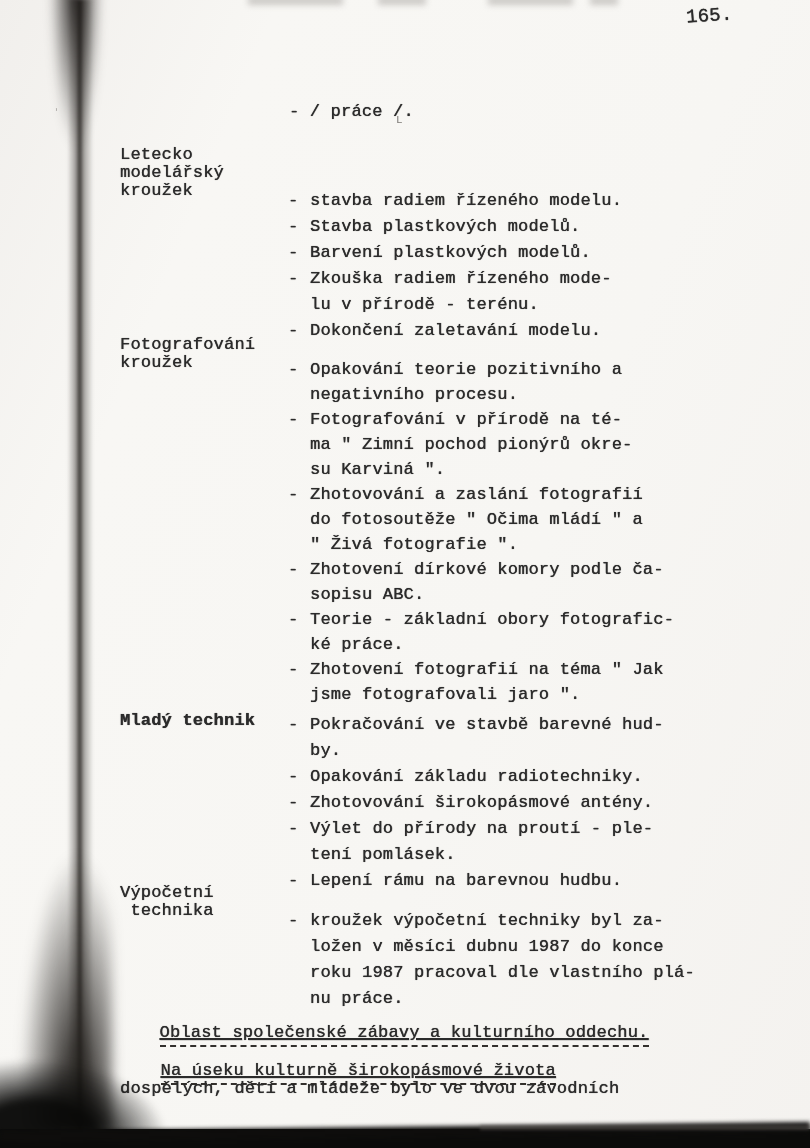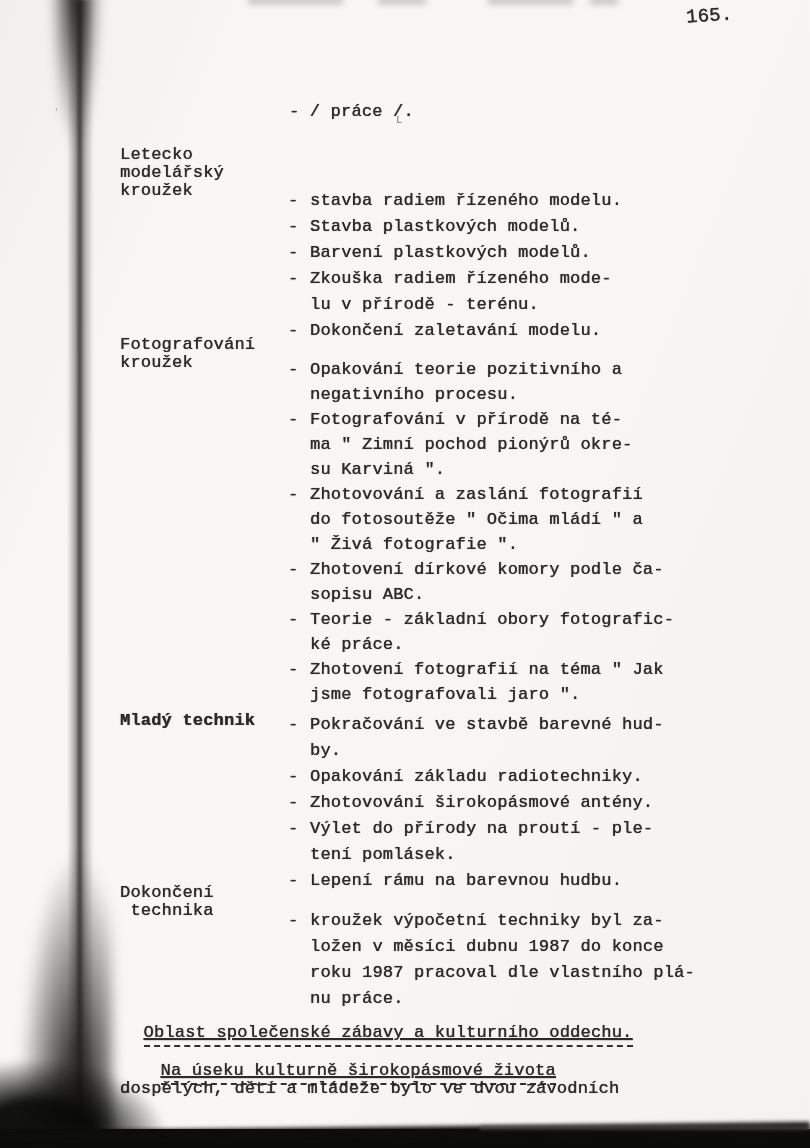--- a/index.html
+++ b/index.html
@@ -66,21 +66,21 @@
     border-bottom:2px dashed #33302d;
     padding-bottom:3px;
   }
   .title-suffix{margin-left:6px;}
   #sections{position:absolute;left:0;top:0;width:810px;height:1148px;}
   .sec-label{position:absolute;left:120px;}
   .label-line{height:18px;line-height:18px;}
   .sec-items{position:absolute;left:288px;width:470px;}
   .item{display:flex;align-items:flex-start;}
   .bullet{width:22px;flex:0 0 22px;}
-  .footer-h1{position:absolute;left:102px;top:1004px;}
+  .footer-h1{position:absolute;left:118px;top:1004px;}
   .footer-h2{position:absolute;left:119px;top:1042px;}
   .footer-text{position:absolute;left:120px;top:1079px;}
 </style>
 </head>
 <body>
 
 <div class="scan">
 
   <div class="top-smudge" style="left:248px;width:95px;"></div>
   <div class="top-smudge" style="left:378px;width:48px;"></div>
@@ -99,21 +99,21 @@
   </div>
 
 
   <div id="sections">
       <div class="sec-label typewriter" style="top: 146px;"><div class="label-line">Letecko</div><div class="label-line">modelářský</div><div class="label-line">kroužek</div></div>
       <div class="sec-items typewriter" style="top: 188px;"><div class="item"><span class="bullet" style="line-height: 26px;">-</span><div><div style="height: 26px; line-height: 26px;">stavba radiem řízeného modelu.</div></div></div><div class="item"><span class="bullet" style="line-height: 26px;">-</span><div><div style="height: 26px; line-height: 26px;">Stavba plastkových modelů.</div></div></div><div class="item"><span class="bullet" style="line-height: 26px;">-</span><div><div style="height: 26px; line-height: 26px;">Barvení plastkových modelů.</div></div></div><div class="item"><span class="bullet" style="line-height: 26px;">-</span><div><div style="height: 26px; line-height: 26px;">Zkouška radiem řízeného mode-</div><div style="height: 26px; line-height: 26px;">lu v přírodě - terénu.</div></div></div><div class="item"><span class="bullet" style="line-height: 26px;">-</span><div><div style="height: 26px; line-height: 26px;">Dokončení zaletavání modelu.</div></div></div></div>
       <div class="sec-label typewriter" style="top: 336px;"><div class="label-line">Fotografování</div><div class="label-line">kroužek</div></div>
       <div class="sec-items typewriter" style="top: 357px;"><div class="item"><span class="bullet" style="line-height: 25px;">-</span><div><div style="height: 25px; line-height: 25px;">Opakování teorie pozitivního a</div><div style="height: 25px; line-height: 25px;">negativního procesu.</div></div></div><div class="item"><span class="bullet" style="line-height: 25px;">-</span><div><div style="height: 25px; line-height: 25px;">Fotografování v přírodě na té-</div><div style="height: 25px; line-height: 25px;">ma " Zimní pochod pionýrů okre-</div><div style="height: 25px; line-height: 25px;">su Karviná ".</div></div></div><div class="item"><span class="bullet" style="line-height: 25px;">-</span><div><div style="height: 25px; line-height: 25px;">Zhotovování a zaslání fotografií</div><div style="height: 25px; line-height: 25px;">do fotosoutěže " Očima mládí " a</div><div style="height: 25px; line-height: 25px;">" Živá fotografie ".</div></div></div><div class="item"><span class="bullet" style="line-height: 25px;">-</span><div><div style="height: 25px; line-height: 25px;">Zhotovení dírkové komory podle ča-</div><div style="height: 25px; line-height: 25px;">sopisu ABC.</div></div></div><div class="item"><span class="bullet" style="line-height: 25px;">-</span><div><div style="height: 25px; line-height: 25px;">Teorie - základní obory fotografic-</div><div style="height: 25px; line-height: 25px;">ké práce.</div></div></div><div class="item"><span class="bullet" style="line-height: 25px;">-</span><div><div style="height: 25px; line-height: 25px;">Zhotovení fotografií na téma " Jak</div><div style="height: 25px; line-height: 25px;">jsme fotografovali jaro ".</div></div></div></div>
       <div class="sec-label typewriter" style="top: 712px; font-weight: bold;"><div class="label-line">Mladý technik</div></div>
       <div class="sec-items typewriter" style="top: 712px;"><div class="item"><span class="bullet" style="line-height: 26px;">-</span><div><div style="height: 26px; line-height: 26px;">Pokračování ve stavbě barevné hud-</div><div style="height: 26px; line-height: 26px;">by.</div></div></div><div class="item"><span class="bullet" style="line-height: 26px;">-</span><div><div style="height: 26px; line-height: 26px;">Opakování základu radiotechniky.</div></div></div><div class="item"><span class="bullet" style="line-height: 26px;">-</span><div><div style="height: 26px; line-height: 26px;">Zhotovování širokopásmové antény.</div></div></div><div class="item"><span class="bullet" style="line-height: 26px;">-</span><div><div style="height: 26px; line-height: 26px;">Výlet do přírody na proutí - ple-</div><div style="height: 26px; line-height: 26px;">tení pomlásek.</div></div></div><div class="item"><span class="bullet" style="line-height: 26px;">-</span><div><div style="height: 26px; line-height: 26px;">Lepení rámu na barevnou hudbu.</div></div></div></div>
-      <div class="sec-label typewriter" style="top: 884px;"><div class="label-line">Dokončení</div><div class="label-line"> technika</div></div>
+      <div class="sec-label typewriter" style="top: 884px;"><div class="label-line">Výpočetní</div><div class="label-line"> technika</div></div>
       <div class="sec-items typewriter" style="top: 908px;"><div class="item"><span class="bullet" style="line-height: 26px;">-</span><div><div style="height: 26px; line-height: 26px;">kroužek výpočetní techniky byl za-</div><div style="height: 26px; line-height: 26px;">ložen v měsíci dubnu 1987 do konce</div><div style="height: 26px; line-height: 26px;">roku 1987 pracoval dle vlastního plá-</div><div style="height: 26px; line-height: 26px;">nu práce.</div></div></div></div>
     </div>
 
   <div class="footer-h1 typewriter">
     <span class="underlined">Oblast společenské zábavy a kulturního oddechu.</span>
   </div>
   <div class="footer-h2 typewriter">
     <span class="underlined">Na úseku kulturně širokopásmové života</span>
   </div>
   <div class="footer-text typewriter">dospělých, dětí a mládeže bylo ve dvou závodních</div>

